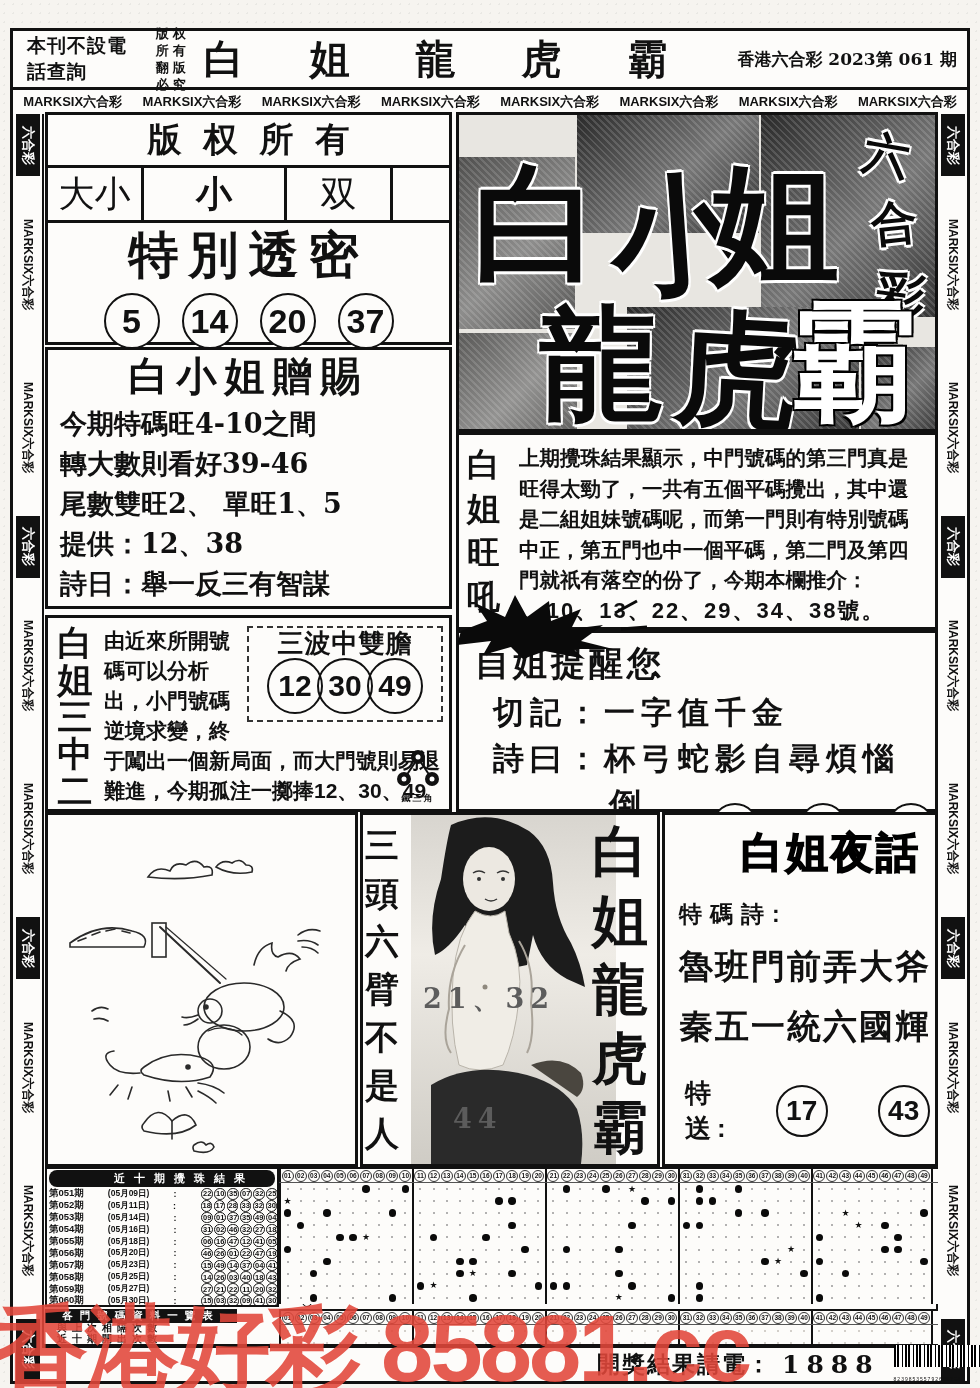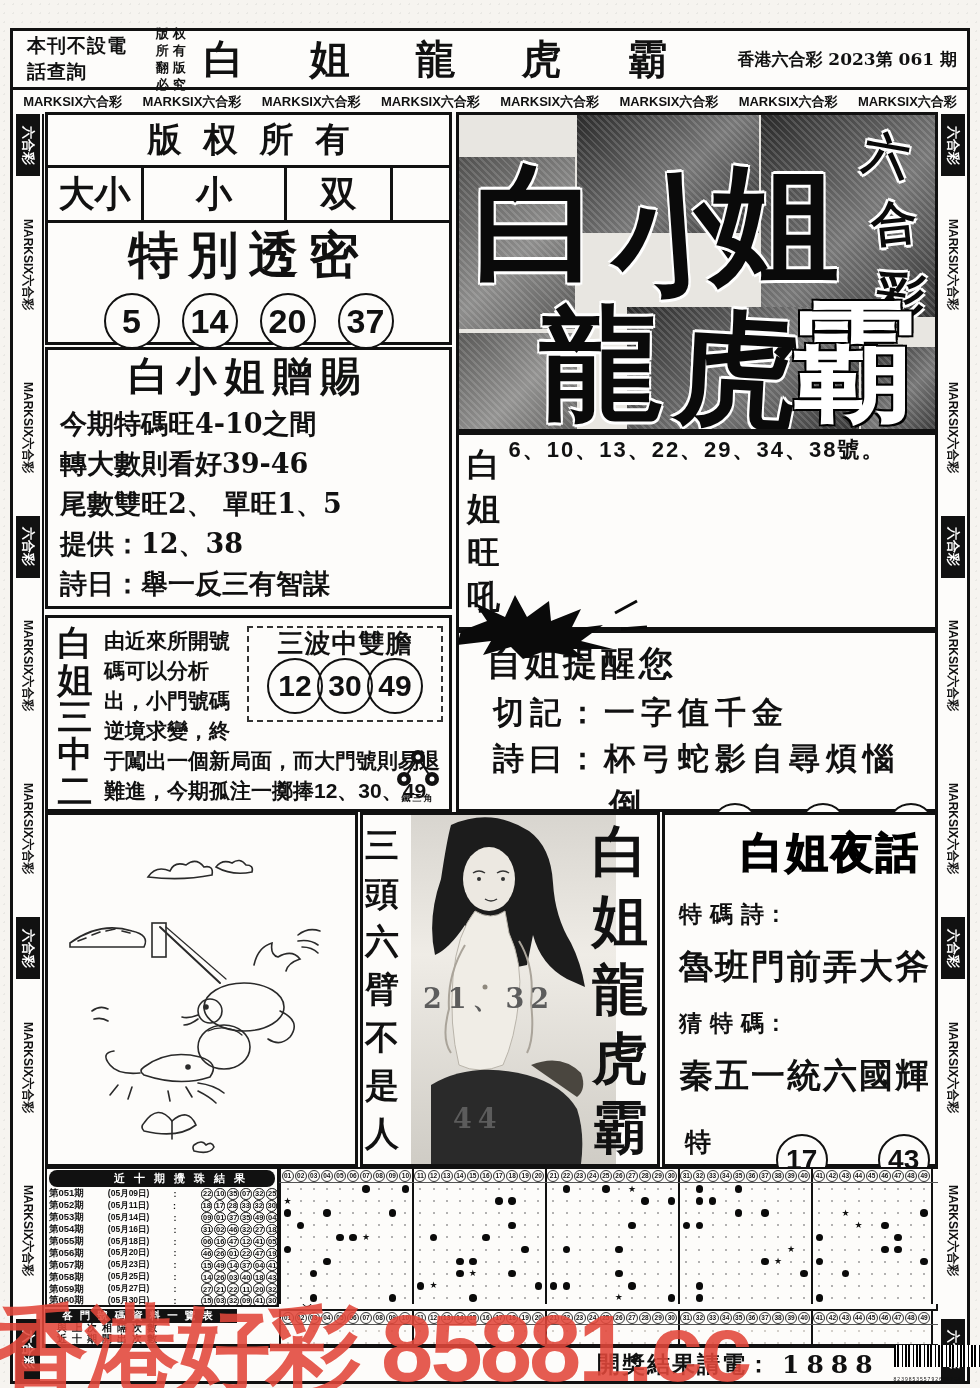--- a/index.html
+++ b/index.html
@@ -29,21 +29,21 @@
   .sbox .vt{font-size:13px;}
 
   
   .box{position:absolute;border:3px solid #111;background:#fdfcfa;box-sizing:border-box;}
   .circle{display:inline-flex;align-items:center;justify-content:center;border:2px solid #111;border-radius:50%;font-weight:700;background:#fdfcfa;}
 
   
   .sp-title{height:50px;border-bottom:3px solid #111;display:flex;align-items:center;justify-content:center;
             font-size:34px;font-weight:900;letter-spacing:22px;text-indent:22px;}
   .sp-row{height:52px;border-bottom:3px solid #111;display:flex;}
-  .sp-cell{display:flex;align-items:center;justify-content:center;font-size:36px;font-weight:700;box-sizing:border-box;}
+  .sp-cell{display:flex;align-items:center;justify-content:center;font-size:36px;font-weight:400;box-sizing:border-box;}
   .sp-cell:nth-child(1){width:96px;border-right:3px solid #111;}
   .sp-cell:nth-child(2){width:143px;border-right:3px solid #111;font-weight:800;}
   .sp-cell:nth-child(3){width:106px;border-right:3px solid #111;}
   .sp-cell:nth-child(4){flex:1;}
   .sp-sub{height:64px;display:flex;align-items:center;justify-content:center;font-family:"DejaVu Serif",serif;
           font-size:50px;font-weight:900;letter-spacing:10px;}
   .sp-nums{height:68px;display:flex;align-items:center;justify-content:center;gap:22px;}
   .sp-nums .circle{width:52px;height:52px;font-size:34px;border-width:2px;}
 
   
@@ -70,21 +70,21 @@
          text-shadow:2px 2px 0 #fff,-2px -2px 0 #fff,2px -2px 0 #fff,-2px 2px 0 #fff,0 3px 0 #fff,0 -3px 0 #fff;}
 
   
   .roar-title{position:absolute;left:8px;top:8px;width:44px;}
   .roar-title .vch{font-size:33px;font-weight:800;line-height:44px;font-family:"DejaVu Serif",serif;}
   .roar-body{margin-left:60px;margin-right:8px;padding-top:8px;font-size:20.5px;font-weight:700;line-height:30.5px;}
   .roar-picks{text-align:center;font-size:22px;font-weight:700;letter-spacing:2px;}
   .burst{position:absolute;left:-6px;bottom:-34px;z-index:5;}
 
   
-  .rem-title{font-size:34px;font-weight:900;letter-spacing:4px;padding:8px 0 2px 28px;font-family:"DejaVu Serif",serif;}
+  .rem-title{font-size:34px;font-weight:900;letter-spacing:4px;padding:8px 0 2px 16px;font-family:"DejaVu Serif",serif;}
   .rem-line{font-size:31px;font-weight:700;font-family:"DejaVu Serif",serif;letter-spacing:6px;padding-left:34px;line-height:46px;white-space:nowrap;}
   .rem-paste{display:flex;align-items:center;gap:34px;padding-left:150px;margin-top:2px;}
   .rem-paste-label{font-size:32px;font-weight:900;}
   .rem-paste .circle{width:44px;height:44px;font-size:24px;}
 
   
   .cartoon{background:#fdfcfa;}
 
   
   .photo-cap{position:absolute;left:2px;top:6px;width:44px;}
@@ -321,20 +321,23 @@
       <span class="mchar" style="left:330px;top:162px;font-size:128px;color:#fff;text-shadow:2px 2px 0 #000,-2px -2px 0 #000,2px -2px 0 #000,-2px 2px 0 #000;">霸</span>
     </div>
 
     <div class="box" style="left:443px;top:401px;width:482px;height:198px;">
       <div class="roar-title" id="roarTitle">
           <div class="vch">白</div>
           <div class="vch">姐</div>
           <div class="vch">旺</div>
           <div class="vch">吼</div>
         </div>
+      <div class="roar-body">
+        <span>上期攪珠結果顯示，中門號碼的第三門真是旺得太勁了，一共有五個平碼攪出，其中還是二組姐妹號碼呢，而第一門則有特別號碼中正，第五門也中一個平碼，第二門及第四門就祇有落空的份了，今期本欄推介：</span>
+      </div>
       <div class="roar-picks">6、10、13、22、29、34、38號。</div>
       <svg class="burst" width="200" height="70">
         <polygon points="8,40 34,30 22,12 52,26 62,4 74,26 96,10 98,30 128,18 118,38 150,34 128,50 160,58 120,58 132,68 92,60 70,68 58,56 30,64 38,50 4,54" fill="#0a0a0a"></polygon>
         <line x1="162" y1="22" x2="184" y2="10" stroke="#0a0a0a" stroke-width="3"></line>
         <line x1="168" y1="38" x2="194" y2="36" stroke="#0a0a0a" stroke-width="3"></line>
       </svg>
     </div>
 
     <div class="box" style="left:443px;top:599px;width:482px;height:182px;">
       <div class="rem-title">自姐提醒您</div>
@@ -416,21 +419,20 @@
           <div class="vch">龍</div>
           <div class="vch">虎</div>
           <div class="vch">霸</div>
         </div>
     </div>
 
     <div class="box night" style="left:649px;top:781px;width:276px;height:355px;">
       <div class="night-title">白姐夜話</div>
       <div class="night-label">特碼詩:</div>
       <div class="night-poem">魯班門前弄大斧</div>
-      <div class="night-label">猜特碼:</div>
       <div class="night-poem">秦五一統六國輝</div>
       <div class="night-send">
         <span class="night-send-label">特送:</span>
         <span id="sendNums" style="display:flex;gap:50px;">
             <span class="circle" style="width: 48px; height: 48px; font-size: 28px;">17</span>
             <span class="circle" style="width: 48px; height: 48px; font-size: 28px;">43</span>
           </span>
       </div>
     </div>
 

